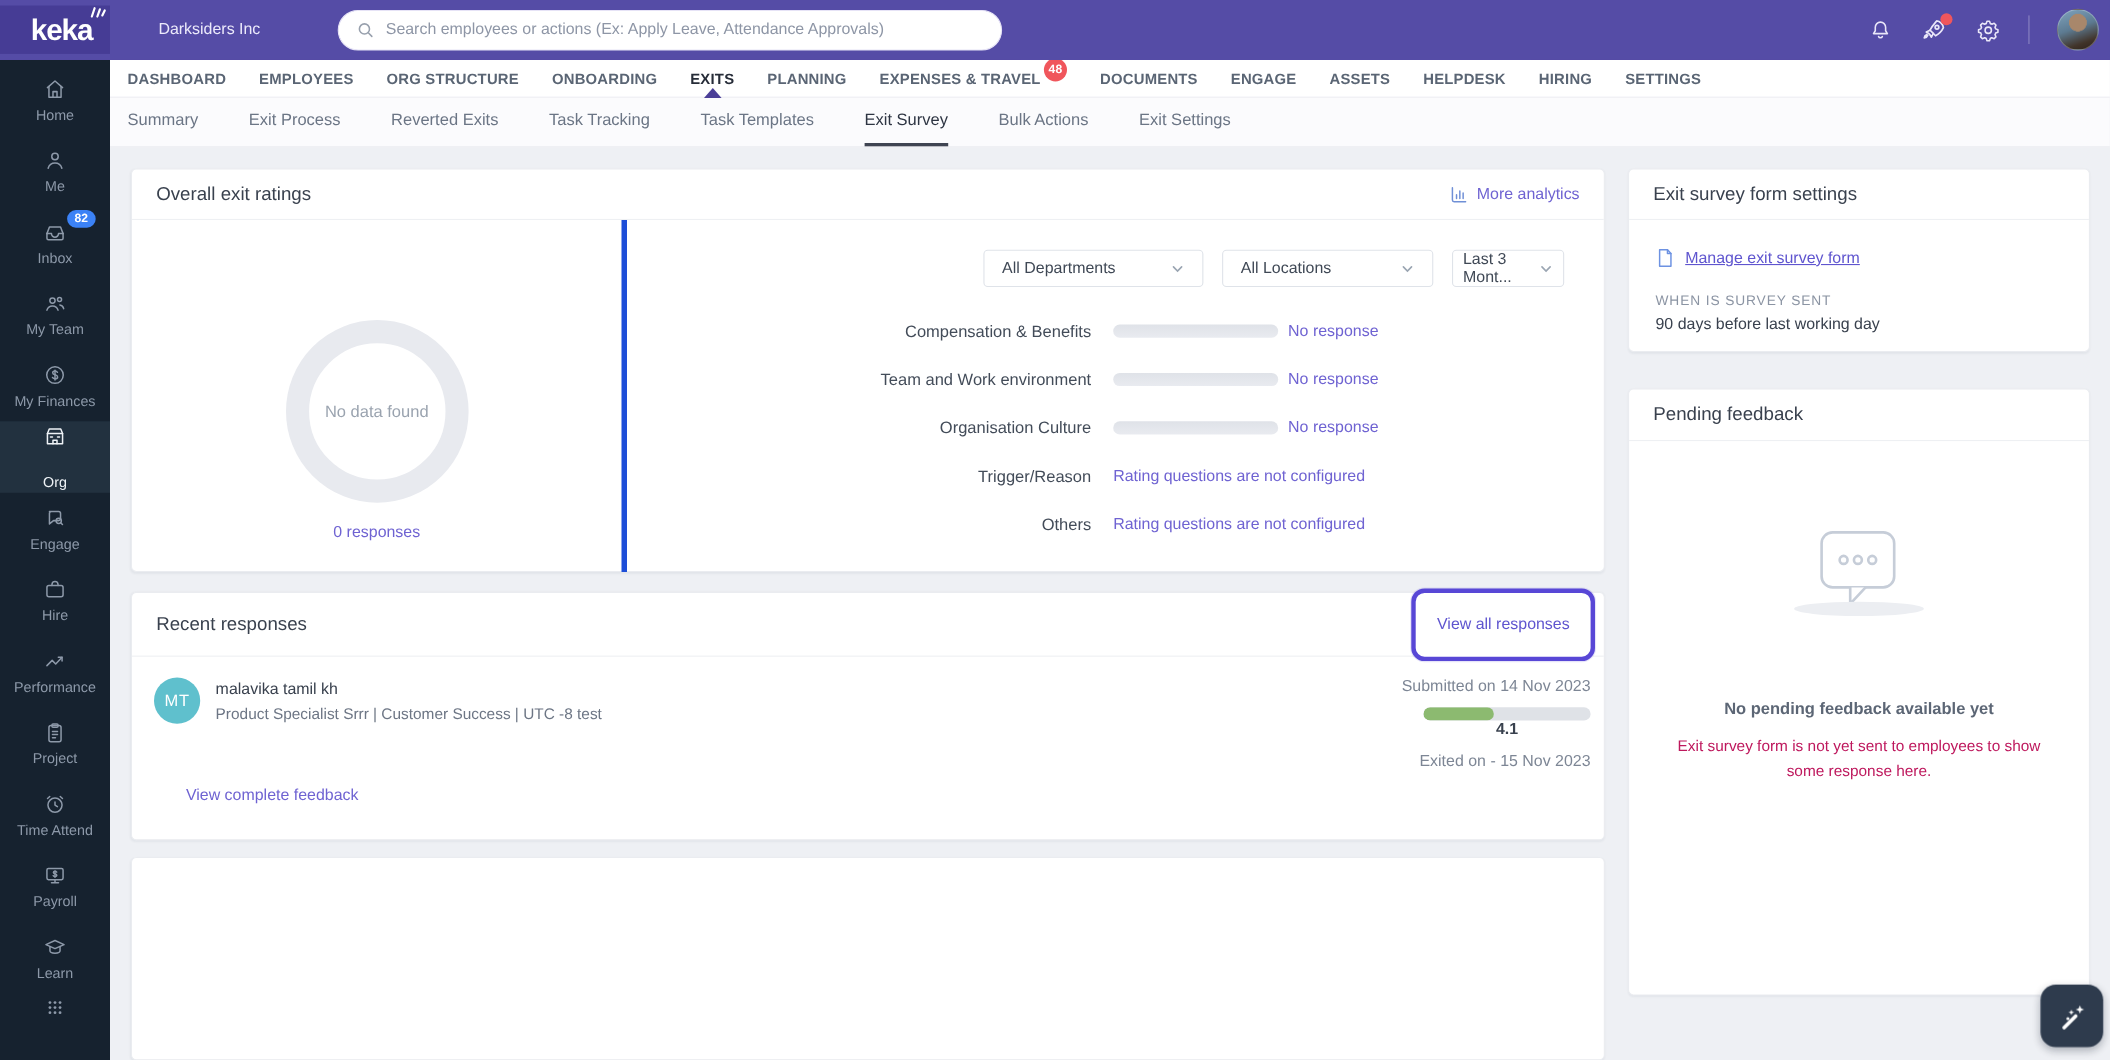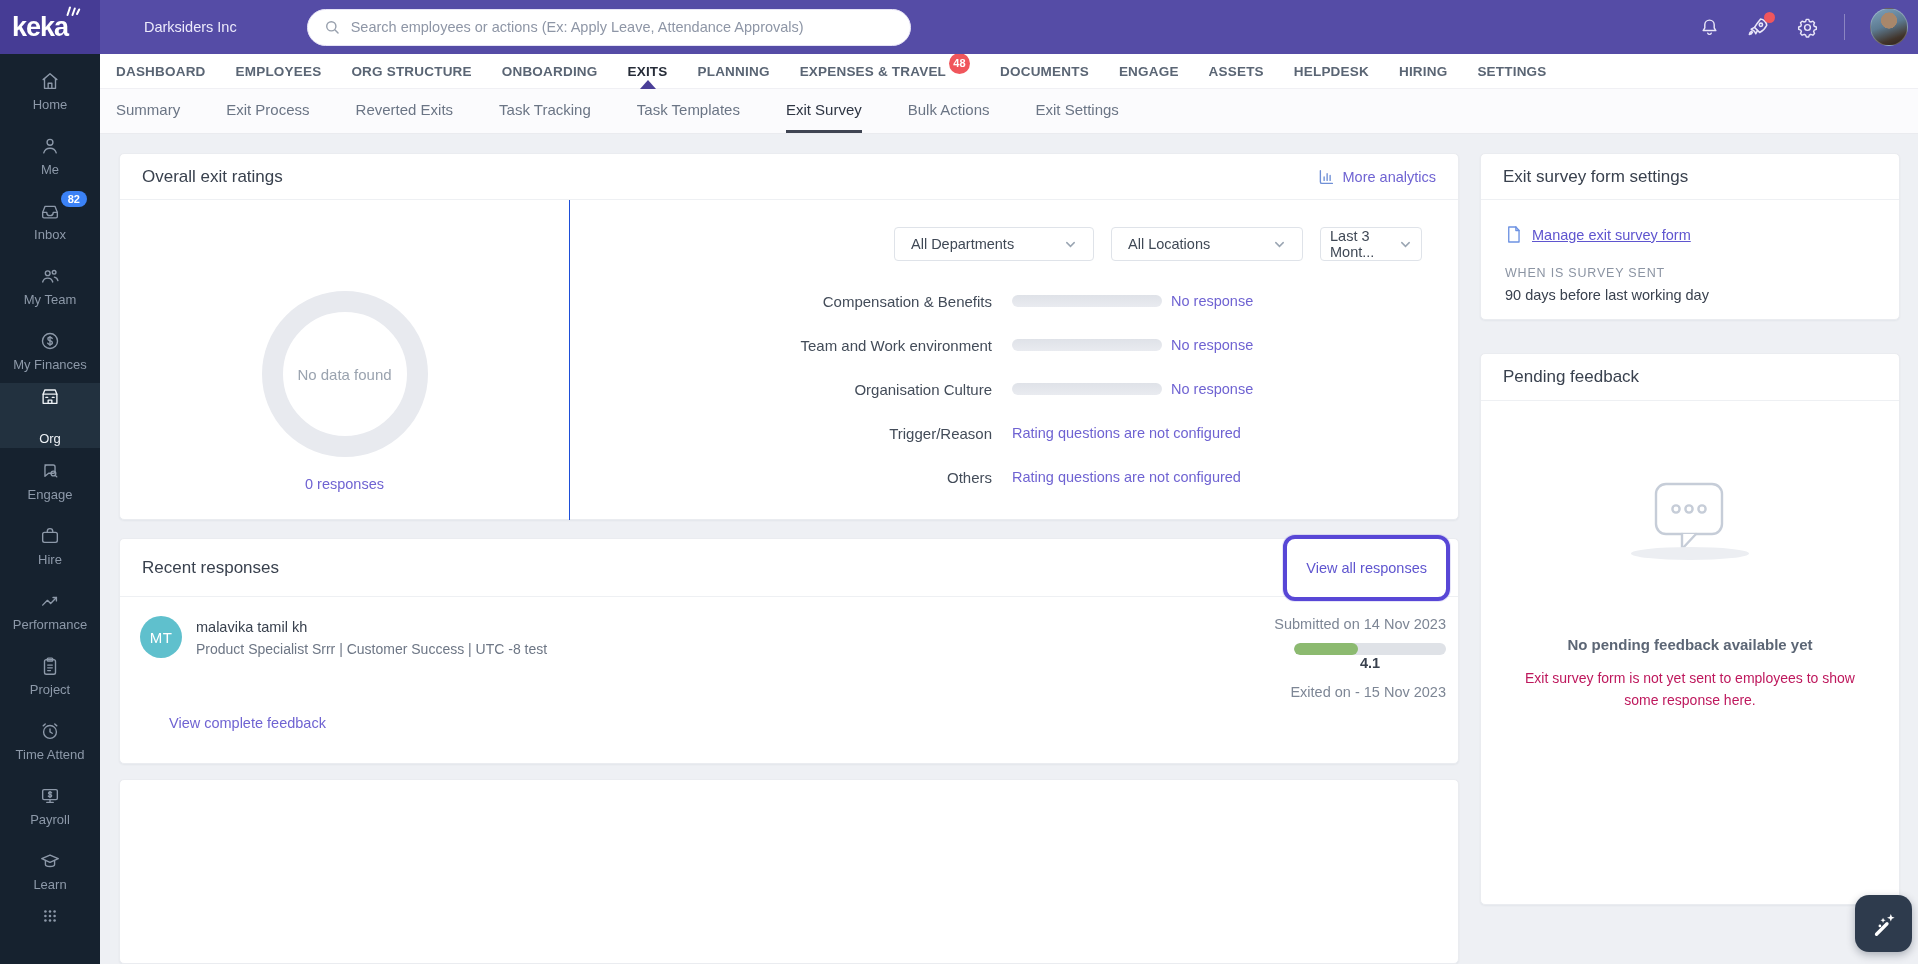--- a/index.html
+++ b/index.html
@@ -1,20 +1,20 @@
 <!DOCTYPE html>
 <html><head>
 <meta charset="utf-8">
 <style>
   * { margin:0; padding:0; box-sizing:border-box; font-family:"Liberation Sans", sans-serif; }
   html,body { width:1918px; height:964px; overflow:hidden; background:#eef0f4; }
 
   
   .topbar { position:fixed; top:0; left:0; width:100%; height:54px; background:#554ca6; display:flex; align-items:center; z-index:50; }
-  .logo-block { width:100px; height:54px; background:#463c95; display:flex; align-items:center; flex:0 0 auto; cursor:pointer;padding-left:12px; }
+  .logo-block { width:100px; height:44px; background:#463c95; display:flex; align-items:center; justify-content:center; flex:0 0 auto; cursor:pointer;padding-left:12px; }
   .logo-text { color:#fff; font-size:27px; font-weight:bold; letter-spacing:-1px; position:relative; }
   .logo-marks { position:absolute; top:-8px; right:-13px; }
   .company { color:#eceafb; font-size:14.5px; margin-left:44px; white-space:nowrap; }
   .search-pill { margin-left:70px; width:604px; height:37px; border-radius:19px; background:#ffffff; border:1px solid #e6e3f6; display:flex; align-items:center; padding:0 15px; gap:9px; }
   .search-pill input { border:none; outline:none; flex:1; font-size:14.5px; color:#3d4654; background:transparent; }
   .search-pill input::placeholder { color:#8e96a6; }
   .top-icons { margin-left:auto; display:flex; align-items:center; gap:25px; padding-right:10px; color:#e9e6f8; }
   .top-icon { cursor:pointer; display:flex; position:relative; }
   .red-dot { position:absolute; top:-3px; right:-4px; width:11px; height:11px; border-radius:50%; background:#f0565c; }
   .top-divider { width:1px; height:26px; background:rgba(255,255,255,.32); }
@@ -50,21 +50,21 @@
   .col-left { width:1340px; flex:0 0 auto; display:flex; flex-direction:column; }
   .col-right { flex:1; display:flex; flex-direction:column; }
   .panel { background:#fff; border-radius:5px; border:1px solid #eaecf0; box-shadow:0 1px 2px rgba(25,35,60,.05); }
   .panel-header { display:flex; align-items:center; justify-content:space-between; padding:0 22px; height:46px; border-bottom:1px solid #eef0f3; }
   .panel-title { font-size:17px; color:#39414e; }
 
   
   .p1 { height:367px; }
   .more-analytics { display:flex; align-items:center; gap:8px; color:#6f63d2; font-size:14.5px; cursor:pointer; }
   .p1-body { display:flex; height:320px; }
-  .donut-sec { width:450px; flex:0 0 auto; border-right:1px solid #1d4ed8; display:flex; flex-direction:column; align-items:center; padding-top:91px; }
+  .donut-sec { width:450px; flex:0 0 auto; border-right:5px solid #1d4ed8; display:flex; flex-direction:column; align-items:center; padding-top:91px; }
   .donut { width:166px; height:166px; border-radius:50%; border:21px solid #e8eaef; display:flex; align-items:center; justify-content:center; }
   .donut-text { font-size:15px; color:#9aa3af; }
   .donut-link { margin-top:19px; font-size:14.5px; color:#6f63d2; cursor:pointer; }
   .ratings-sec { flex:1; padding:27px 36px 0 0; }
   .filters { display:flex; justify-content:flex-end; gap:17px; }
   .filter { height:34px; border:1px solid #dfe3e9; border-radius:4px; background:#fff; display:flex; align-items:center; justify-content:space-between; padding:0 16px; font-size:14.5px; color:#3f4855; cursor:pointer; }
   .filter .chev { color:#9aa5b2; display:flex; }
   .f-dept { width:200px; } .f-loc { width:192px; } .f-period { width:102px; padding:0 9px; }
   .rating-rows { margin-top:30px; display:flex; flex-direction:column; gap:24px; }
   .rating-row { display:flex; align-items:center; height:20px; }

